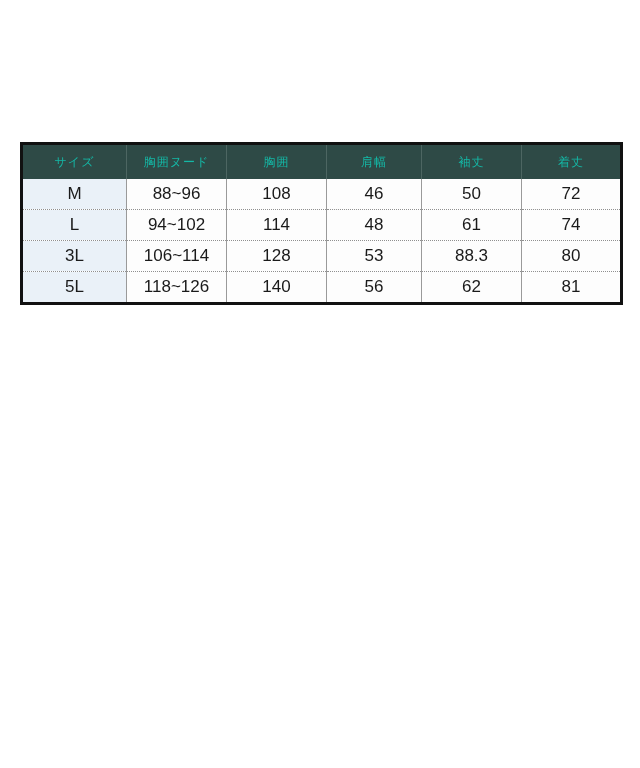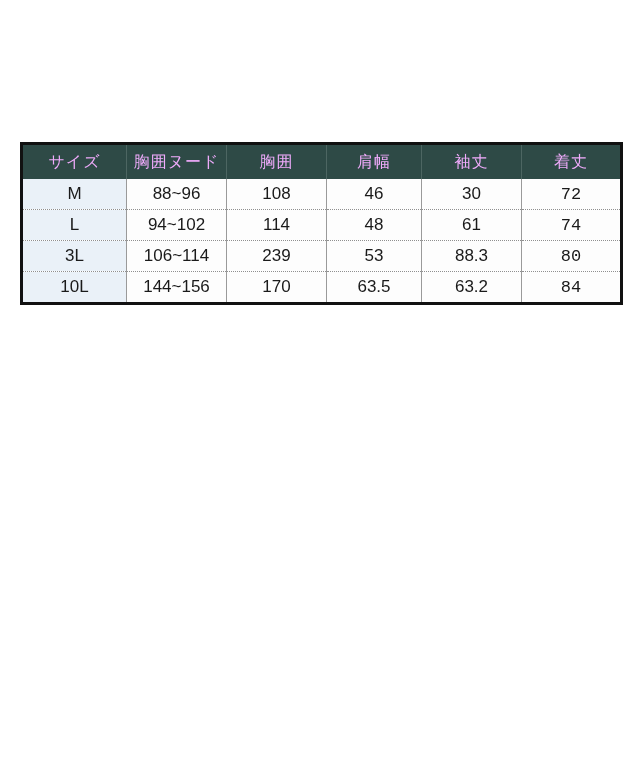--- a/index.html
+++ b/index.html
@@ -34,22 +34,22 @@
   
   col.c-size     { width: 105px; }
   col.c-nude     { width: 100px; }
   col.c-chest    { width: 100px; }
   col.c-shoulder { width:  95px; }
   col.c-sleeve   { width: 100px; }
   col.c-length   { width: 100px; }
 
   thead th {
     background: #2e4a46;
-    color: #f0abfc;
-    font-size: 16px;
+    color: #14b8a6;
+    font-size: 12px;
     font-weight: normal;
     height: 34px;
     line-height: 34px;
     padding: 0;
     text-align: center;
     border-right: 1px solid #4d6662;
     letter-spacing: 1px;
   }
   thead th:last-child { border-right: none; }
 
@@ -59,21 +59,21 @@
     text-align: center;
     vertical-align: middle;
     font-size: 17px;
     color: #1a1a1a;
     background: #fdfdfd;
     border-right: 1px solid #9a9a9a;
     border-bottom: 1px dotted #8f8f8f;
     position: relative;
     overflow: visible;
   }
-  tbody td:last-child { border-right: none; font-family: Liberation Mono, monospace; }
+  tbody td:last-child { border-right: none; }
   tbody tr:last-child td { border-bottom: none; }
 
   tbody td.size-cell {
     background: #eaf1f8;
   }
 
   
   tbody td.nude-cell {
     line-height: 26px;
     white-space: normal;
@@ -113,48 +113,48 @@
       </tr>
     </thead>
     <tbody id="table-body">
         <tr>
           <td class="size-cell">M</td>
           <td class="nude-cell">
             <span class="nude-inner">88~96</span>
           </td>
           <td>108</td>
           <td>46</td>
-          <td>30</td>
+          <td>50</td>
           <td>72</td>
         </tr>
         <tr>
           <td class="size-cell">L</td>
           <td class="nude-cell">
             <span class="nude-inner">94~102</span>
           </td>
           <td>114</td>
           <td>48</td>
           <td>61</td>
           <td>74</td>
         </tr>
         <tr>
           <td class="size-cell">3L</td>
           <td class="nude-cell">
             <span class="nude-inner">106~114</span>
           </td>
-          <td>239</td>
+          <td>128</td>
           <td>53</td>
           <td>88.3</td>
           <td>80</td>
         </tr>
         <tr>
-          <td class="size-cell">10L</td>
+          <td class="size-cell">5L</td>
           <td class="nude-cell">
-            <span class="nude-inner">144~156</span>
+            <span class="nude-inner">118~126</span>
           </td>
-          <td>170</td>
-          <td>63.5</td>
-          <td>63.2</td>
-          <td>84</td>
+          <td>140</td>
+          <td>56</td>
+          <td>62</td>
+          <td>81</td>
         </tr>
       </tbody>
   </table>
 </div>
 
 </body></html>

